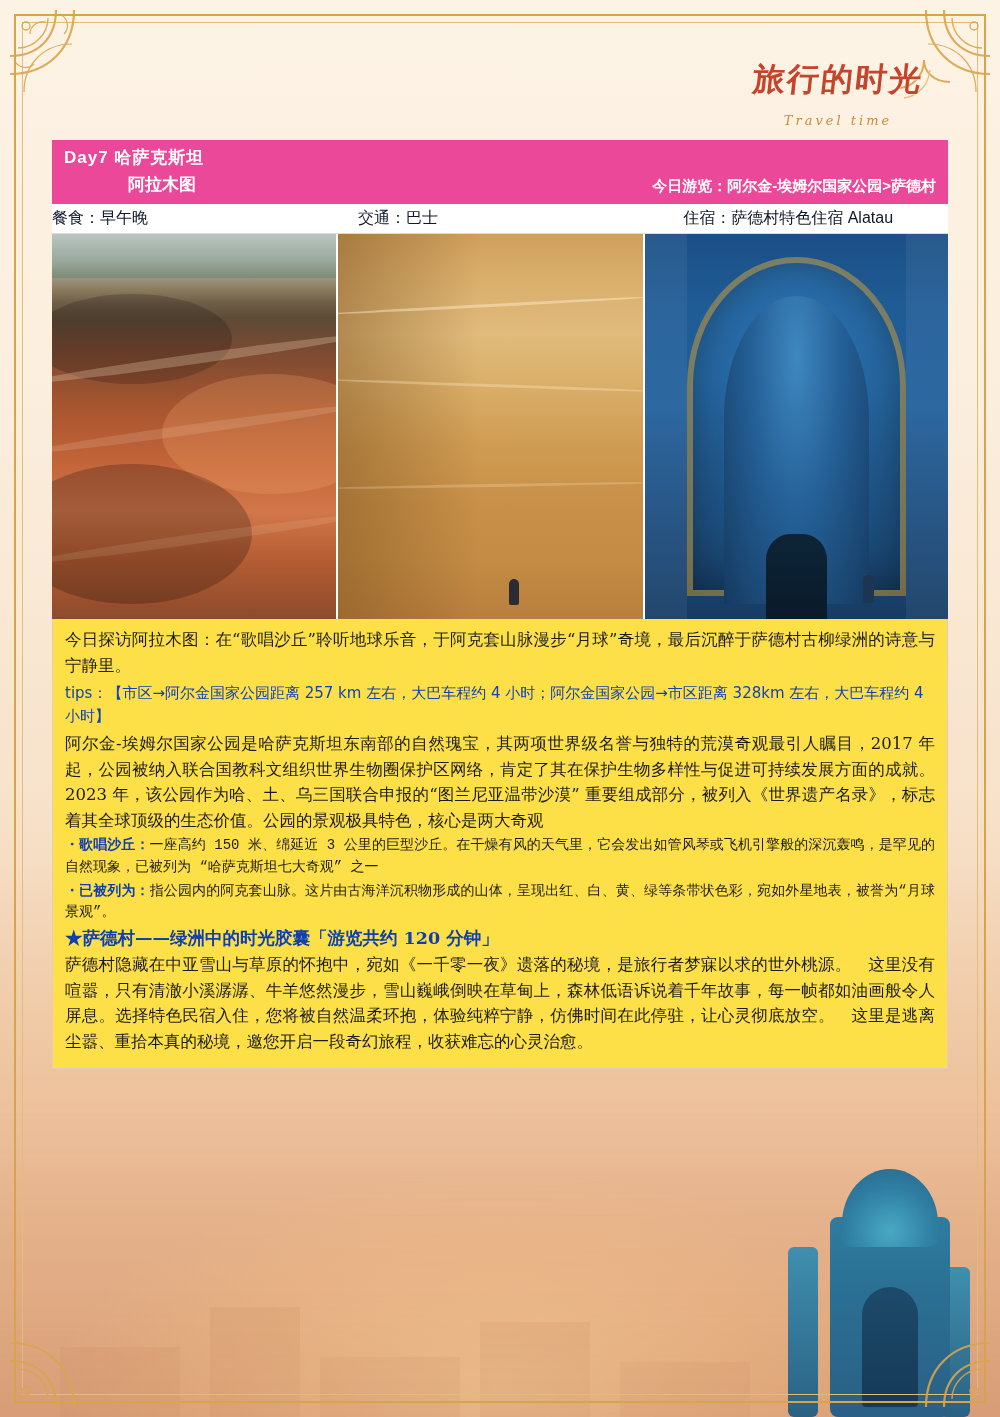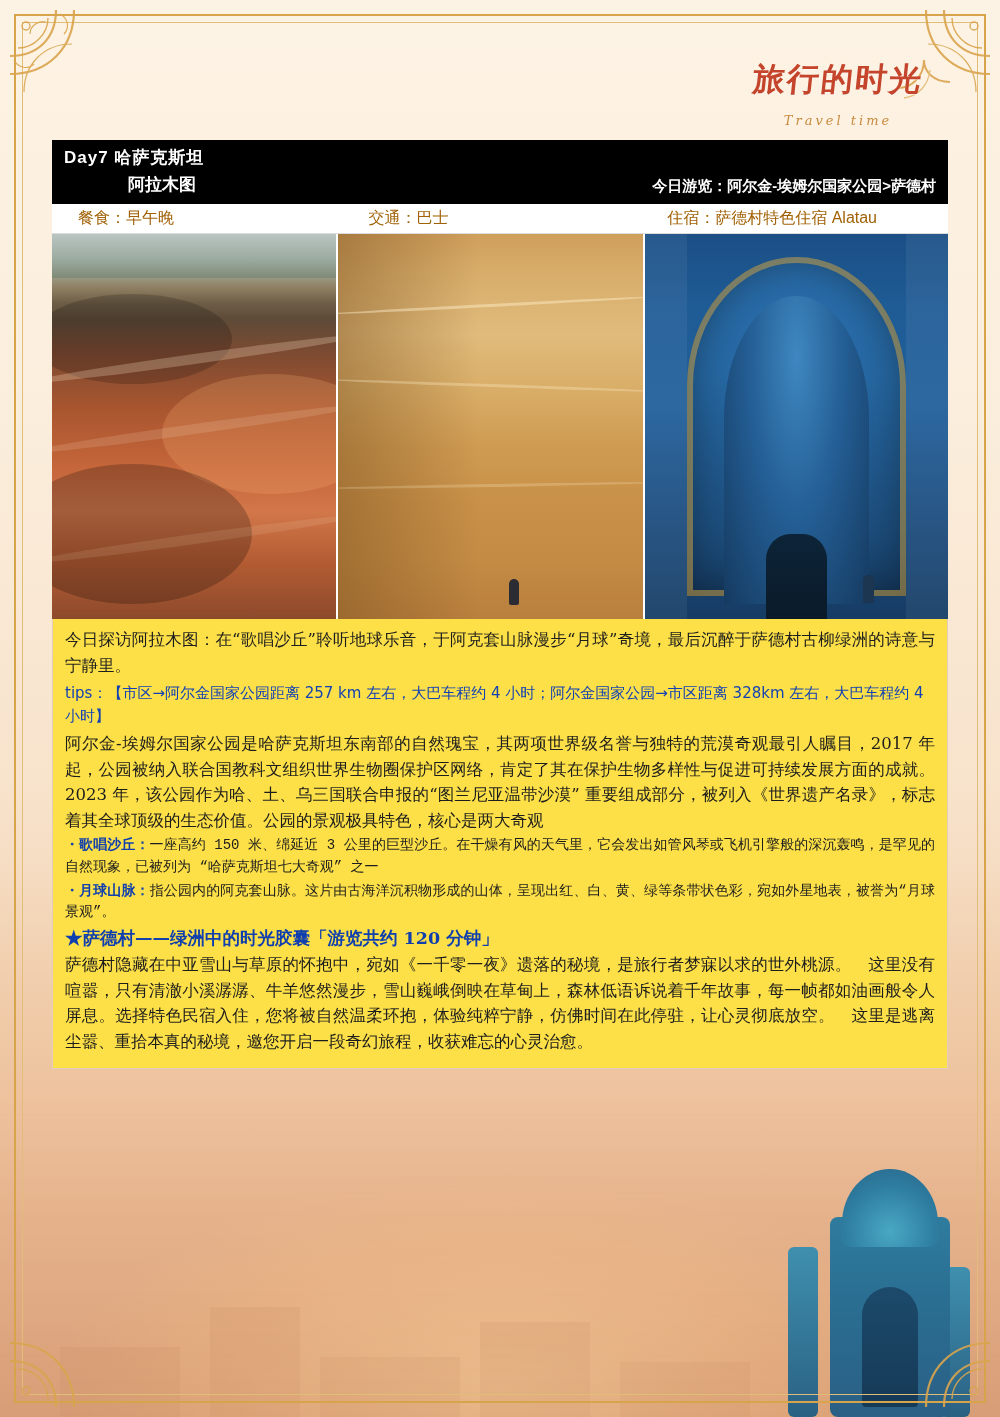--- a/index.html
+++ b/index.html
@@ -92,30 +92,30 @@
     font-size:13px;color:#c98a3e;letter-spacing:3px;margin-top:11px;font-style:italic;
   }
   .logo-swirl{
     position:absolute;right:-6px;top:-10px;width:60px;height:60px;opacity:.8;
   }
   
   .card{
     position:absolute;left:52px;top:140px;width:896px;
   }
   .hdr{
-    background:#000000;color:#fff;padding:6px 12px 8px 12px;
+    background:#ec4899;color:#fff;padding:6px 12px 8px 12px;
     position:relative;
   }
   .hdr-row1{font-size:17px;font-weight:bold;letter-spacing:1px;}
   .hdr-row2{display:flex;justify-content:space-between;align-items:flex-end;margin-top:4px;}
   .hdr-city{font-size:17px;font-weight:bold;margin-left:64px;}
   .hdr-today{font-size:15px;font-weight:bold;}
   .meal-bar{
     display:flex;align-items:center;background:#fff;border-bottom:1px solid #dcdcdc;
-    padding:4px 26px;font-size:16px;color:#a16207;
+    padding:4px 0;font-size:16px;color:#0f172a;
   }
   .meal-bar .seg{flex:1;}
   .meal-bar .seg.c{flex:1.1;text-align:left;padding-left:60px;}
   .meal-bar .seg.r{flex:1.3;text-align:center;}
   .photos{display:flex;gap:2px;background:#fff;}
   .photo{height:385px;position:relative;overflow:hidden;}
   .photo.p1{width:285px;}
   .photo.p2{width:305px;}
   .photo.p3{width:304px;}
   
@@ -294,18 +294,18 @@
   </div>
 
   <div class="body-box">
     <p class="para">今日探访阿拉木图：在“歌唱沙丘”聆听地球乐音，于阿克套山脉漫步“月球”奇境，最后沉醉于萨德村古柳绿洲的诗意与宁静里。</p>
     <p class="tips">tips：【市区→阿尔金国家公园距离 257 km 左右，大巴车程约 4 小时；阿尔金国家公园→市区距离 328km 左右，大巴车程约 4 小时】</p>
     <p class="para">阿尔金-埃姆尔国家公园是哈萨克斯坦东南部的自然瑰宝，其两项世界级名誉与独特的荒漠奇观最引人瞩目，2017 年起，公园被纳入联合国教科文组织世界生物圈保护区网络，肯定了其在保护生物多样性与促进可持续发展方面的成就。2023 年，该公园作为哈、土、乌三国联合申报的“图兰尼亚温带沙漠” 重要组成部分，被列入《世界遗产名录》，标志着其全球顶级的生态价值。公园的景观极具特色，核心是两大奇观</p>
     <p class="bullet">
       <b>・歌唱沙丘：</b><span>一座高约 150 米、绵延近 3 公里的巨型沙丘。在干燥有风的天气里，它会发出如管风琴或飞机引擎般的深沉轰鸣，是罕见的自然现象，已被列为 “哈萨克斯坦七大奇观” 之一</span>
     </p>
     <p class="bullet">
-      <b>・月球山脉：</b><span>指公园内的阿克套山脉。这片由古海洋沉积物形成的山体，呈现出红、白、黄、绿等条带状色彩，宛如外星地表，被誉为“月球景观”。</span>
+      <b>・已被列为：</b><span>指公园内的阿克套山脉。这片由古海洋沉积物形成的山体，呈现出红、白、黄、绿等条带状色彩，宛如外星地表，被誉为“月球景观”。</span>
     </p>
     <p class="h-star">★萨德村——绿洲中的时光胶囊「游览共约 120 分钟」</p>
     <p class="para">萨德村隐藏在中亚雪山与草原的怀抱中，宛如《一千零一夜》遗落的秘境，是旅行者梦寐以求的世外桃源。　这里没有喧嚣，只有清澈小溪潺潺、牛羊悠然漫步，雪山巍峨倒映在草甸上，森林低语诉说着千年故事，每一帧都如油画般令人屏息。选择特色民宿入住，您将被自然温柔环抱，体验纯粹宁静，仿佛时间在此停驻，让心灵彻底放空。　这里是逃离尘嚣、重拾本真的秘境，邀您开启一段奇幻旅程，收获难忘的心灵治愈。</p>
   </div>
 </div>
 
 </body></html>

